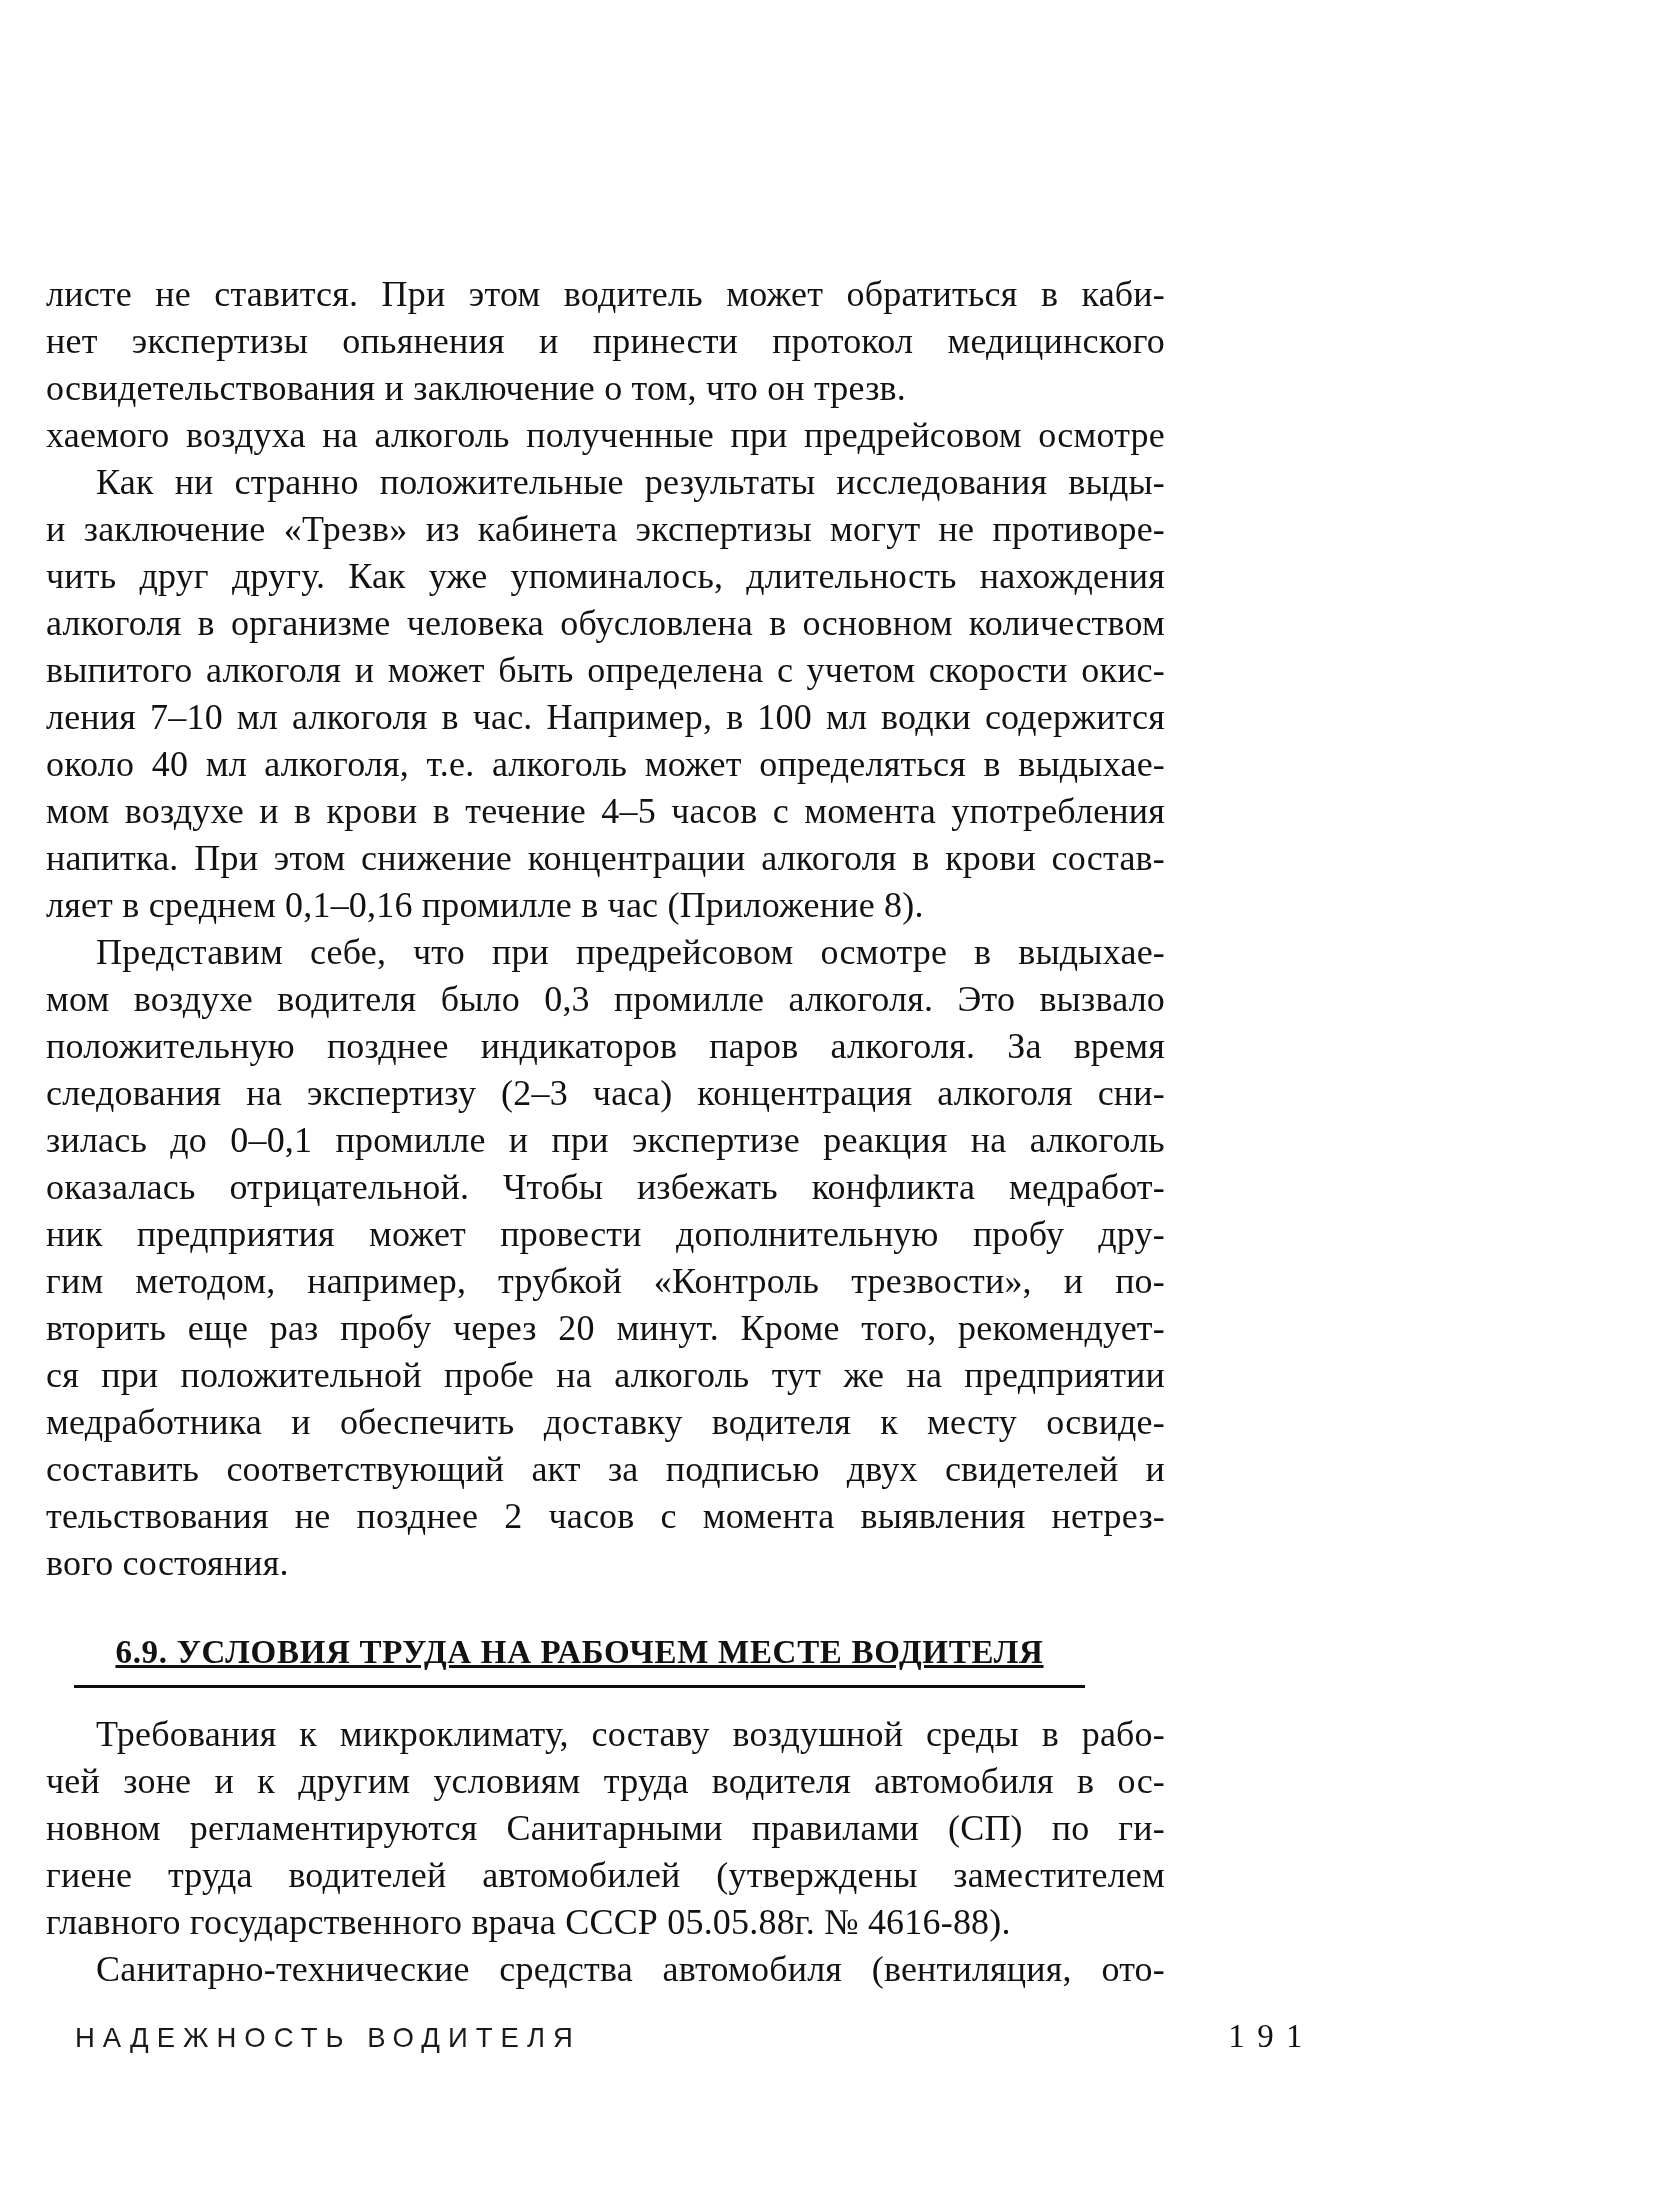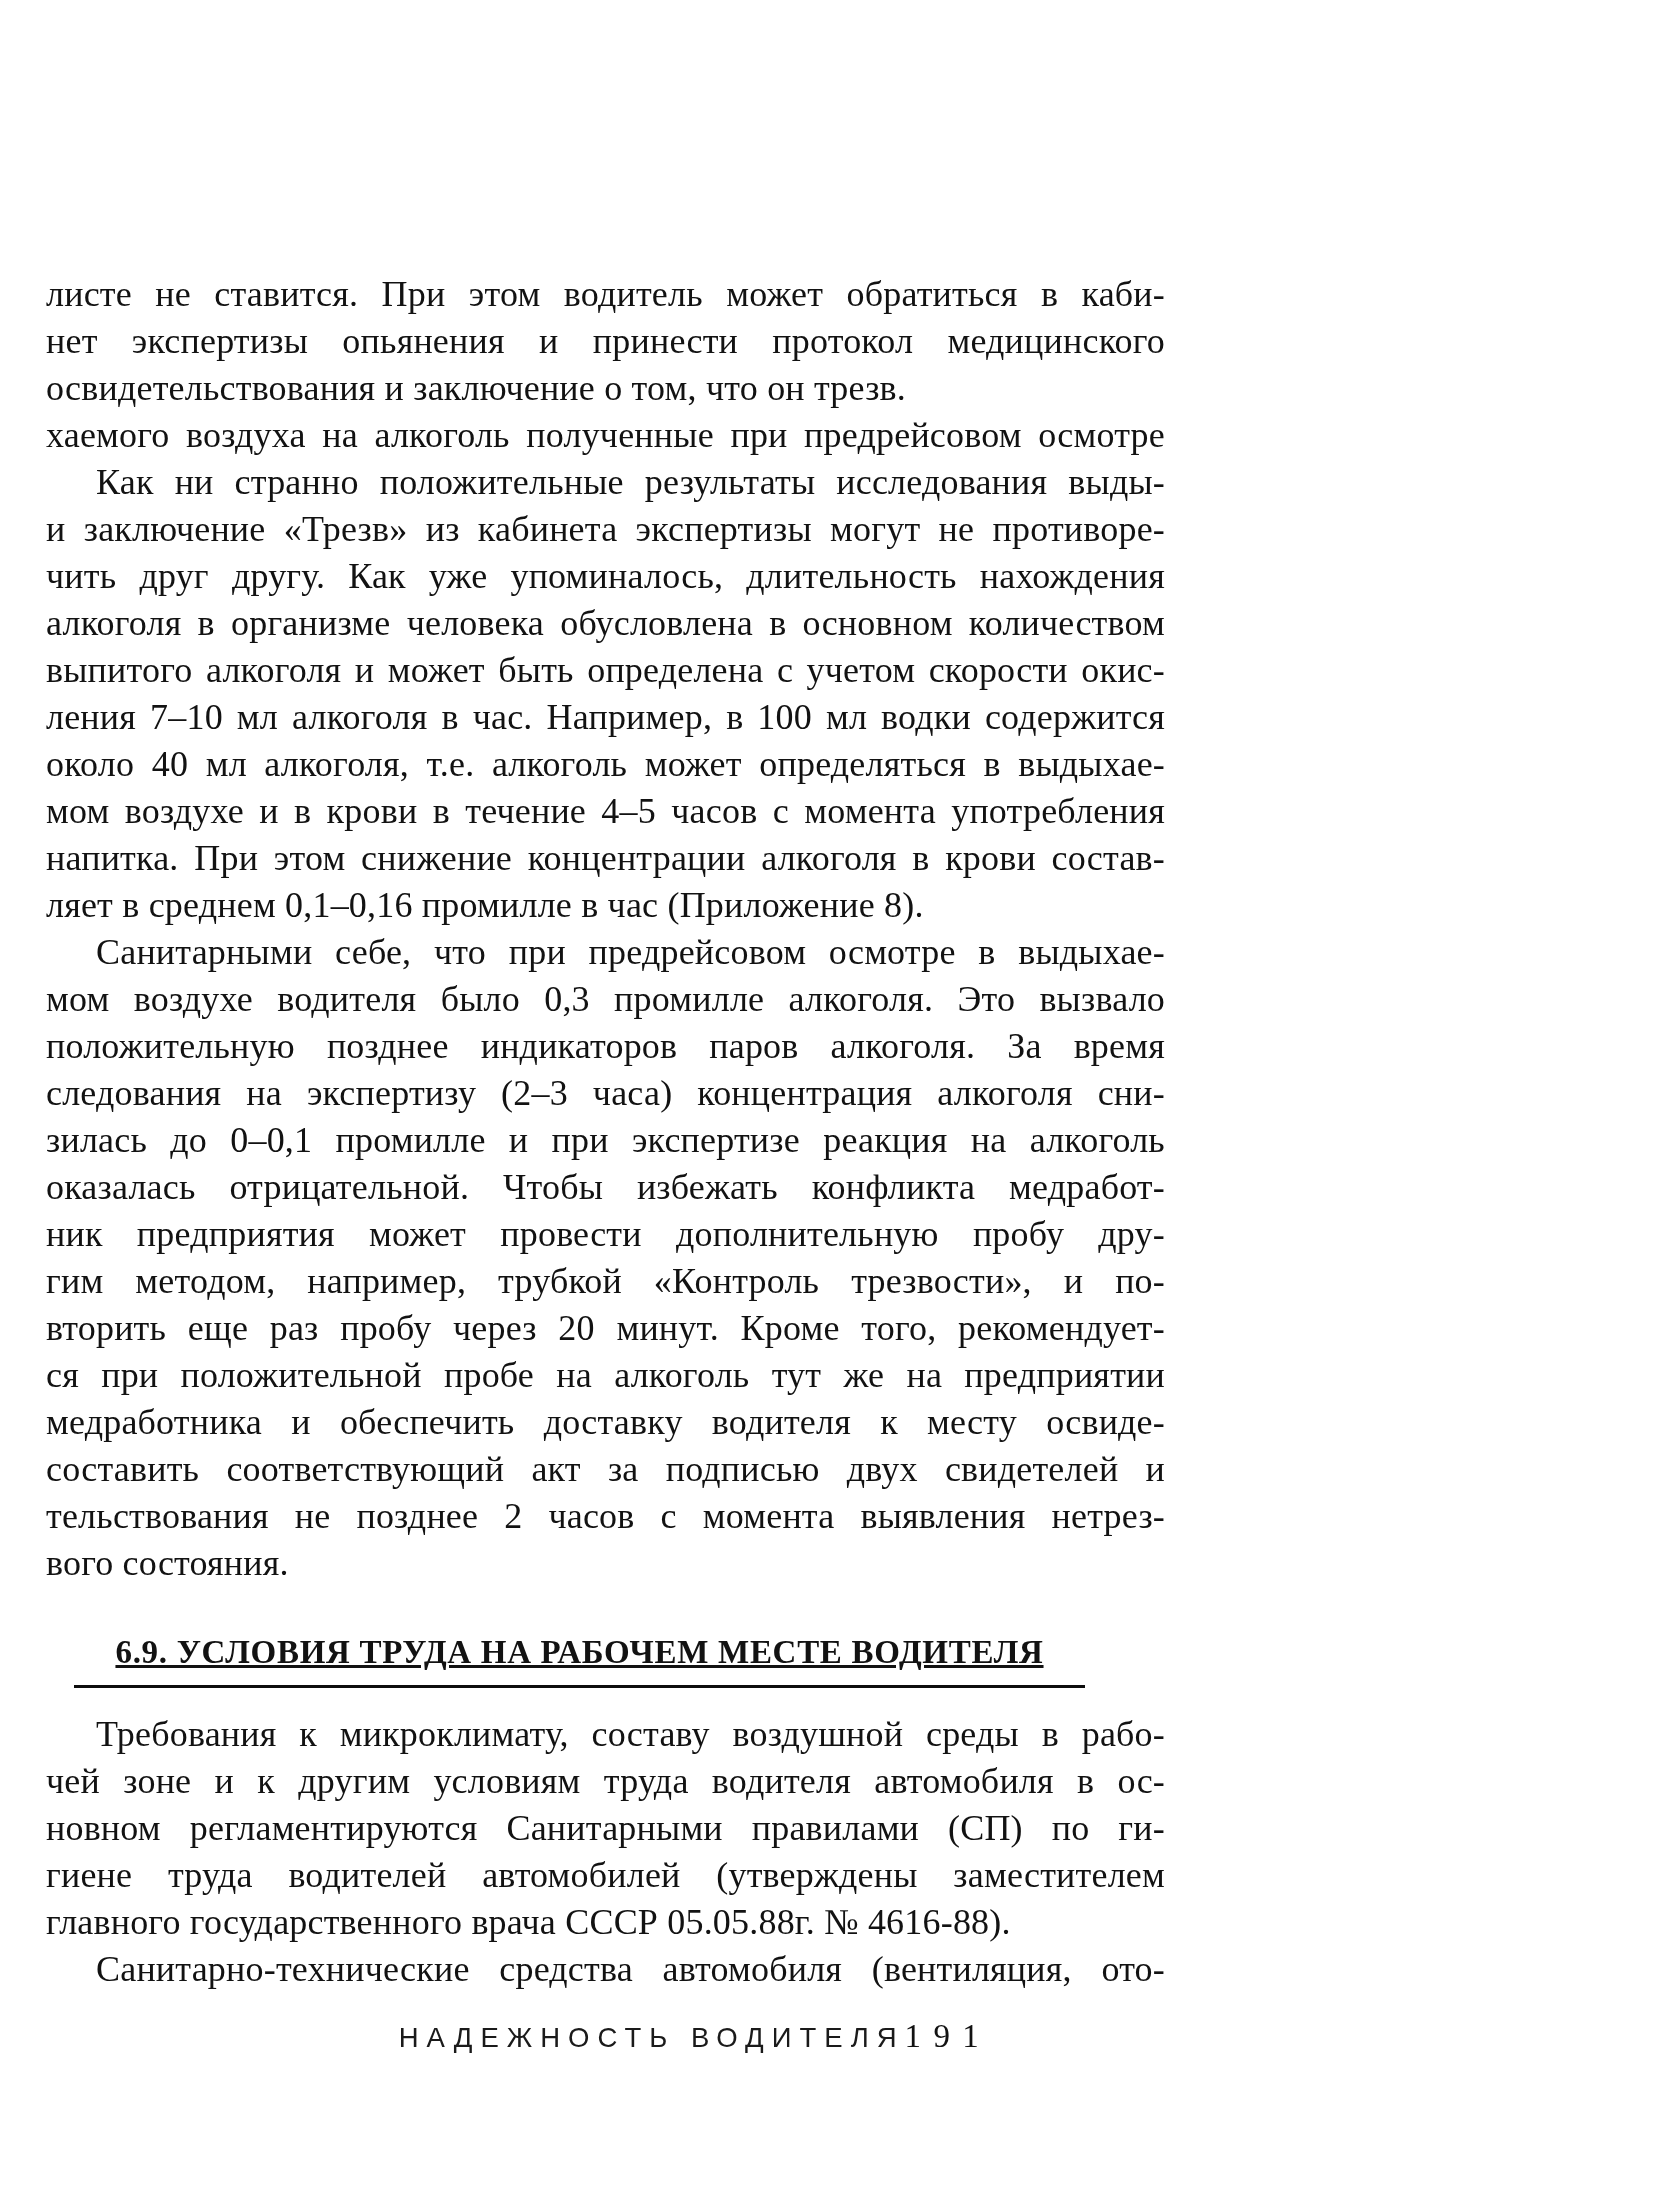--- a/index.html
+++ b/index.html
@@ -55,21 +55,21 @@
     letter-spacing: 0.7px;
     text-align: center;
     white-space: nowrap;
   }
   .footer {
     position: absolute;
     left: 75px;
     top: 2018px;
     width: 1240px;
     display: flex;
-    justify-content: center;
+    justify-content: space-between;
     align-items: baseline;
   }
   .footer-title {
     font-family: "Liberation Sans", sans-serif;
     font-size: 27.5px;
     letter-spacing: 8px;
     color: #1a1a1a;
     white-space: nowrap;
   }
   .page-number {
@@ -95,21 +95,21 @@
         <div class="line indent">Как ни странно положительные результаты исследования выды-</div>
         <div class="line">и заключение «Трезв» из кабинета экспертизы могут не противоре-</div>
         <div class="line">чить друг другу. Как уже упоминалось, длительность нахождения</div>
         <div class="line">алкоголя в организме человека обусловлена в основном количеством</div>
         <div class="line">выпитого алкоголя и может быть определена с учетом скорости окис-</div>
         <div class="line">ления 7–10 мл алкоголя в час. Например, в 100 мл водки содержится</div>
         <div class="line">около 40 мл алкоголя, т.е. алкоголь может определяться в выдыхае-</div>
         <div class="line">мом воздухе и в крови в течение 4–5 часов с момента употребления</div>
         <div class="line">напитка. При этом снижение концентрации алкоголя в крови состав-</div>
         <div class="line no-justify">ляет в среднем 0,1–0,16 промилле в час (Приложение 8).</div>
-        <div class="line indent">Санитарными себе, что при предрейсовом осмотре в выдыхае-</div>
+        <div class="line indent">Представим себе, что при предрейсовом осмотре в выдыхае-</div>
         <div class="line">мом воздухе водителя было 0,3 промилле алкоголя. Это вызвало</div>
         <div class="line">положительную позднее индикаторов паров алкоголя. За время</div>
         <div class="line">следования на экспертизу (2–3 часа) концентрация алкоголя сни-</div>
         <div class="line">зилась до 0–0,1 промилле и при экспертизе реакция на алкоголь</div>
         <div class="line">оказалась отрицательной. Чтобы избежать конфликта медработ-</div>
         <div class="line">ник предприятия может провести дополнительную пробу дру-</div>
         <div class="line">гим методом, например, трубкой «Контроль трезвости», и по-</div>
         <div class="line">вторить еще раз пробу через 20 минут. Кроме того, рекомендует-</div>
         <div class="line">ся при положительной пробе на алкоголь тут же на предприятии</div>
         <div class="line">медработника и обеспечить доставку водителя к месту освиде-</div>

